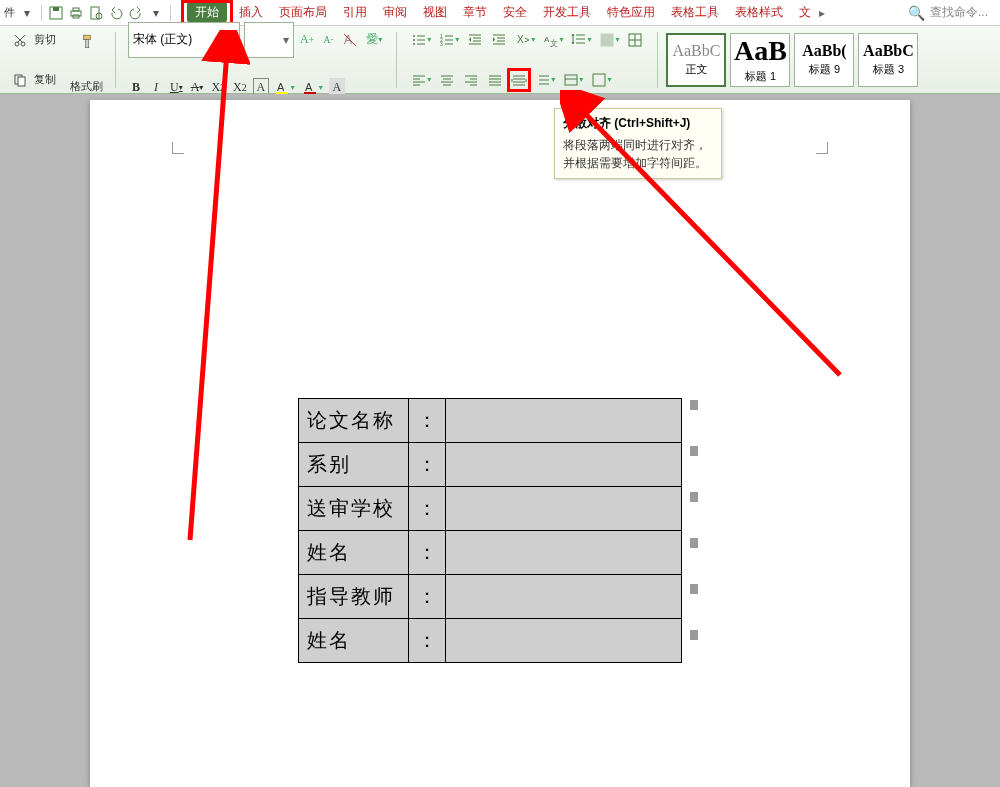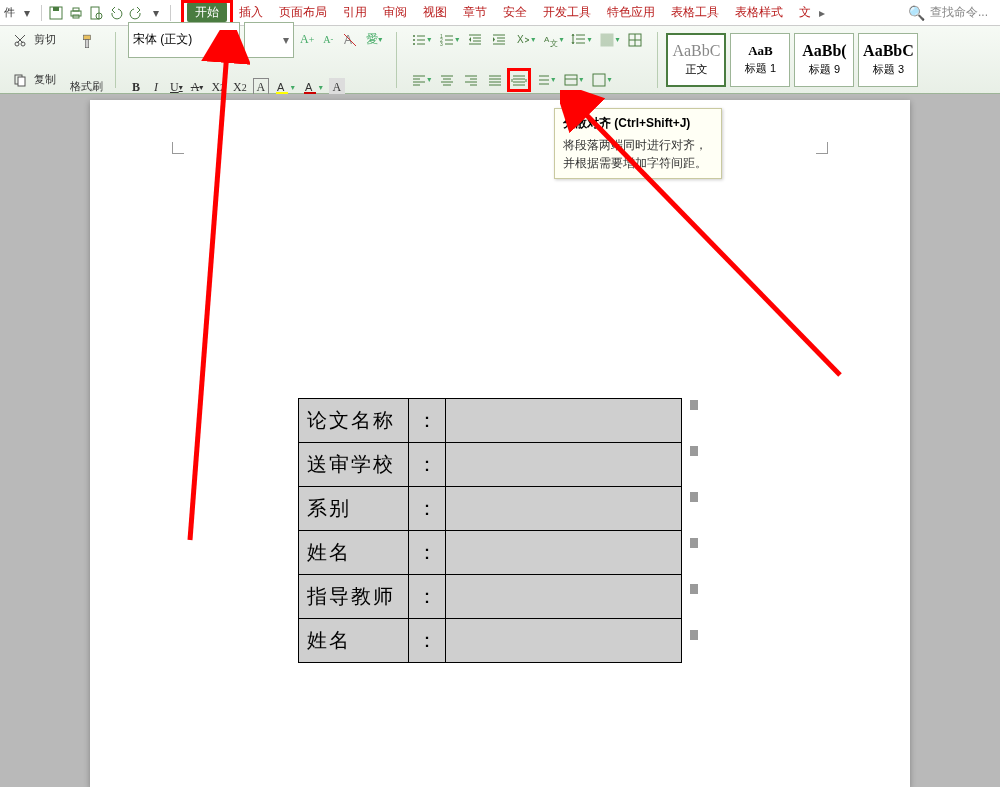--- a/index.html
+++ b/index.html
@@ -45,21 +45,21 @@
   .btn { display:inline-flex; align-items:center; justify-content:center; min-width:16px; height:20px; padding:0 2px; color:#4a6; cursor:pointer;}
   .btn svg { width:16px; height:16px; }
   .lbl { font-size:11px; color:#333; }
   .vdiv { width:1px; height:56px; background:#b8cdb2; margin:0 2px;}
   .fontbox { display:flex; border:1px solid #9db597; background:#fff; height:36px; align-items:center;}
   .fontbox input { border:none; outline:none; font-size:12px; padding:2px 4px; width:96px; background:transparent;}
   .fontbox .dd { width:14px; text-align:center; color:#666; cursor:pointer;}
   .sizebox input { width:34px; }
   .stylecard { border:1px solid #9db597; background:#fff; width:60px; height:54px; display:flex; flex-direction:column; align-items:center; justify-content:center; cursor:pointer;}
   .stylecard .sample { font-family:"Times New Roman",serif; font-size:16px; color:#000;}
-  .stylecard .samplebold { font-weight:900; font-size:13px;}
+  .stylecard .samplebold { font-weight:900; font-size:28px;}
   .stylecard .samplegrey { color:#888;}
   .stylecard .cap { font-size:11px; margin-top:2px;}
   .stylecard.active { border:1px solid #4a7c40; box-shadow: inset 0 0 0 1px #4a7c40;}
   .distributed { outline:3px solid red; outline-offset:-1px; }
 
   .canvas {
     position:absolute;
     left:0; right:0;
     top:94px; bottom:0;
     background:#b9b9b9;
@@ -442,26 +442,26 @@
     </div>
 
     <table class="form">
       <tbody>
           <tr>
         <td class="col-label">论文名称</td>
         <td class="col-colon">：</td>
         <td class="col-value"></td>
       </tr>
       <tr>
-        <td class="col-label">送审学校</td>
+        <td class="col-label">系别</td>
         <td class="col-colon">：</td>
         <td class="col-value"></td>
       </tr>
       <tr>
-        <td class="col-label">系别</td>
+        <td class="col-label">送审学校</td>
         <td class="col-colon">：</td>
         <td class="col-value"></td>
       </tr>
       <tr>
         <td class="col-label">姓名</td>
         <td class="col-colon">：</td>
         <td class="col-value"></td>
       </tr>
       <tr>
         <td class="col-label">指导教师</td>

